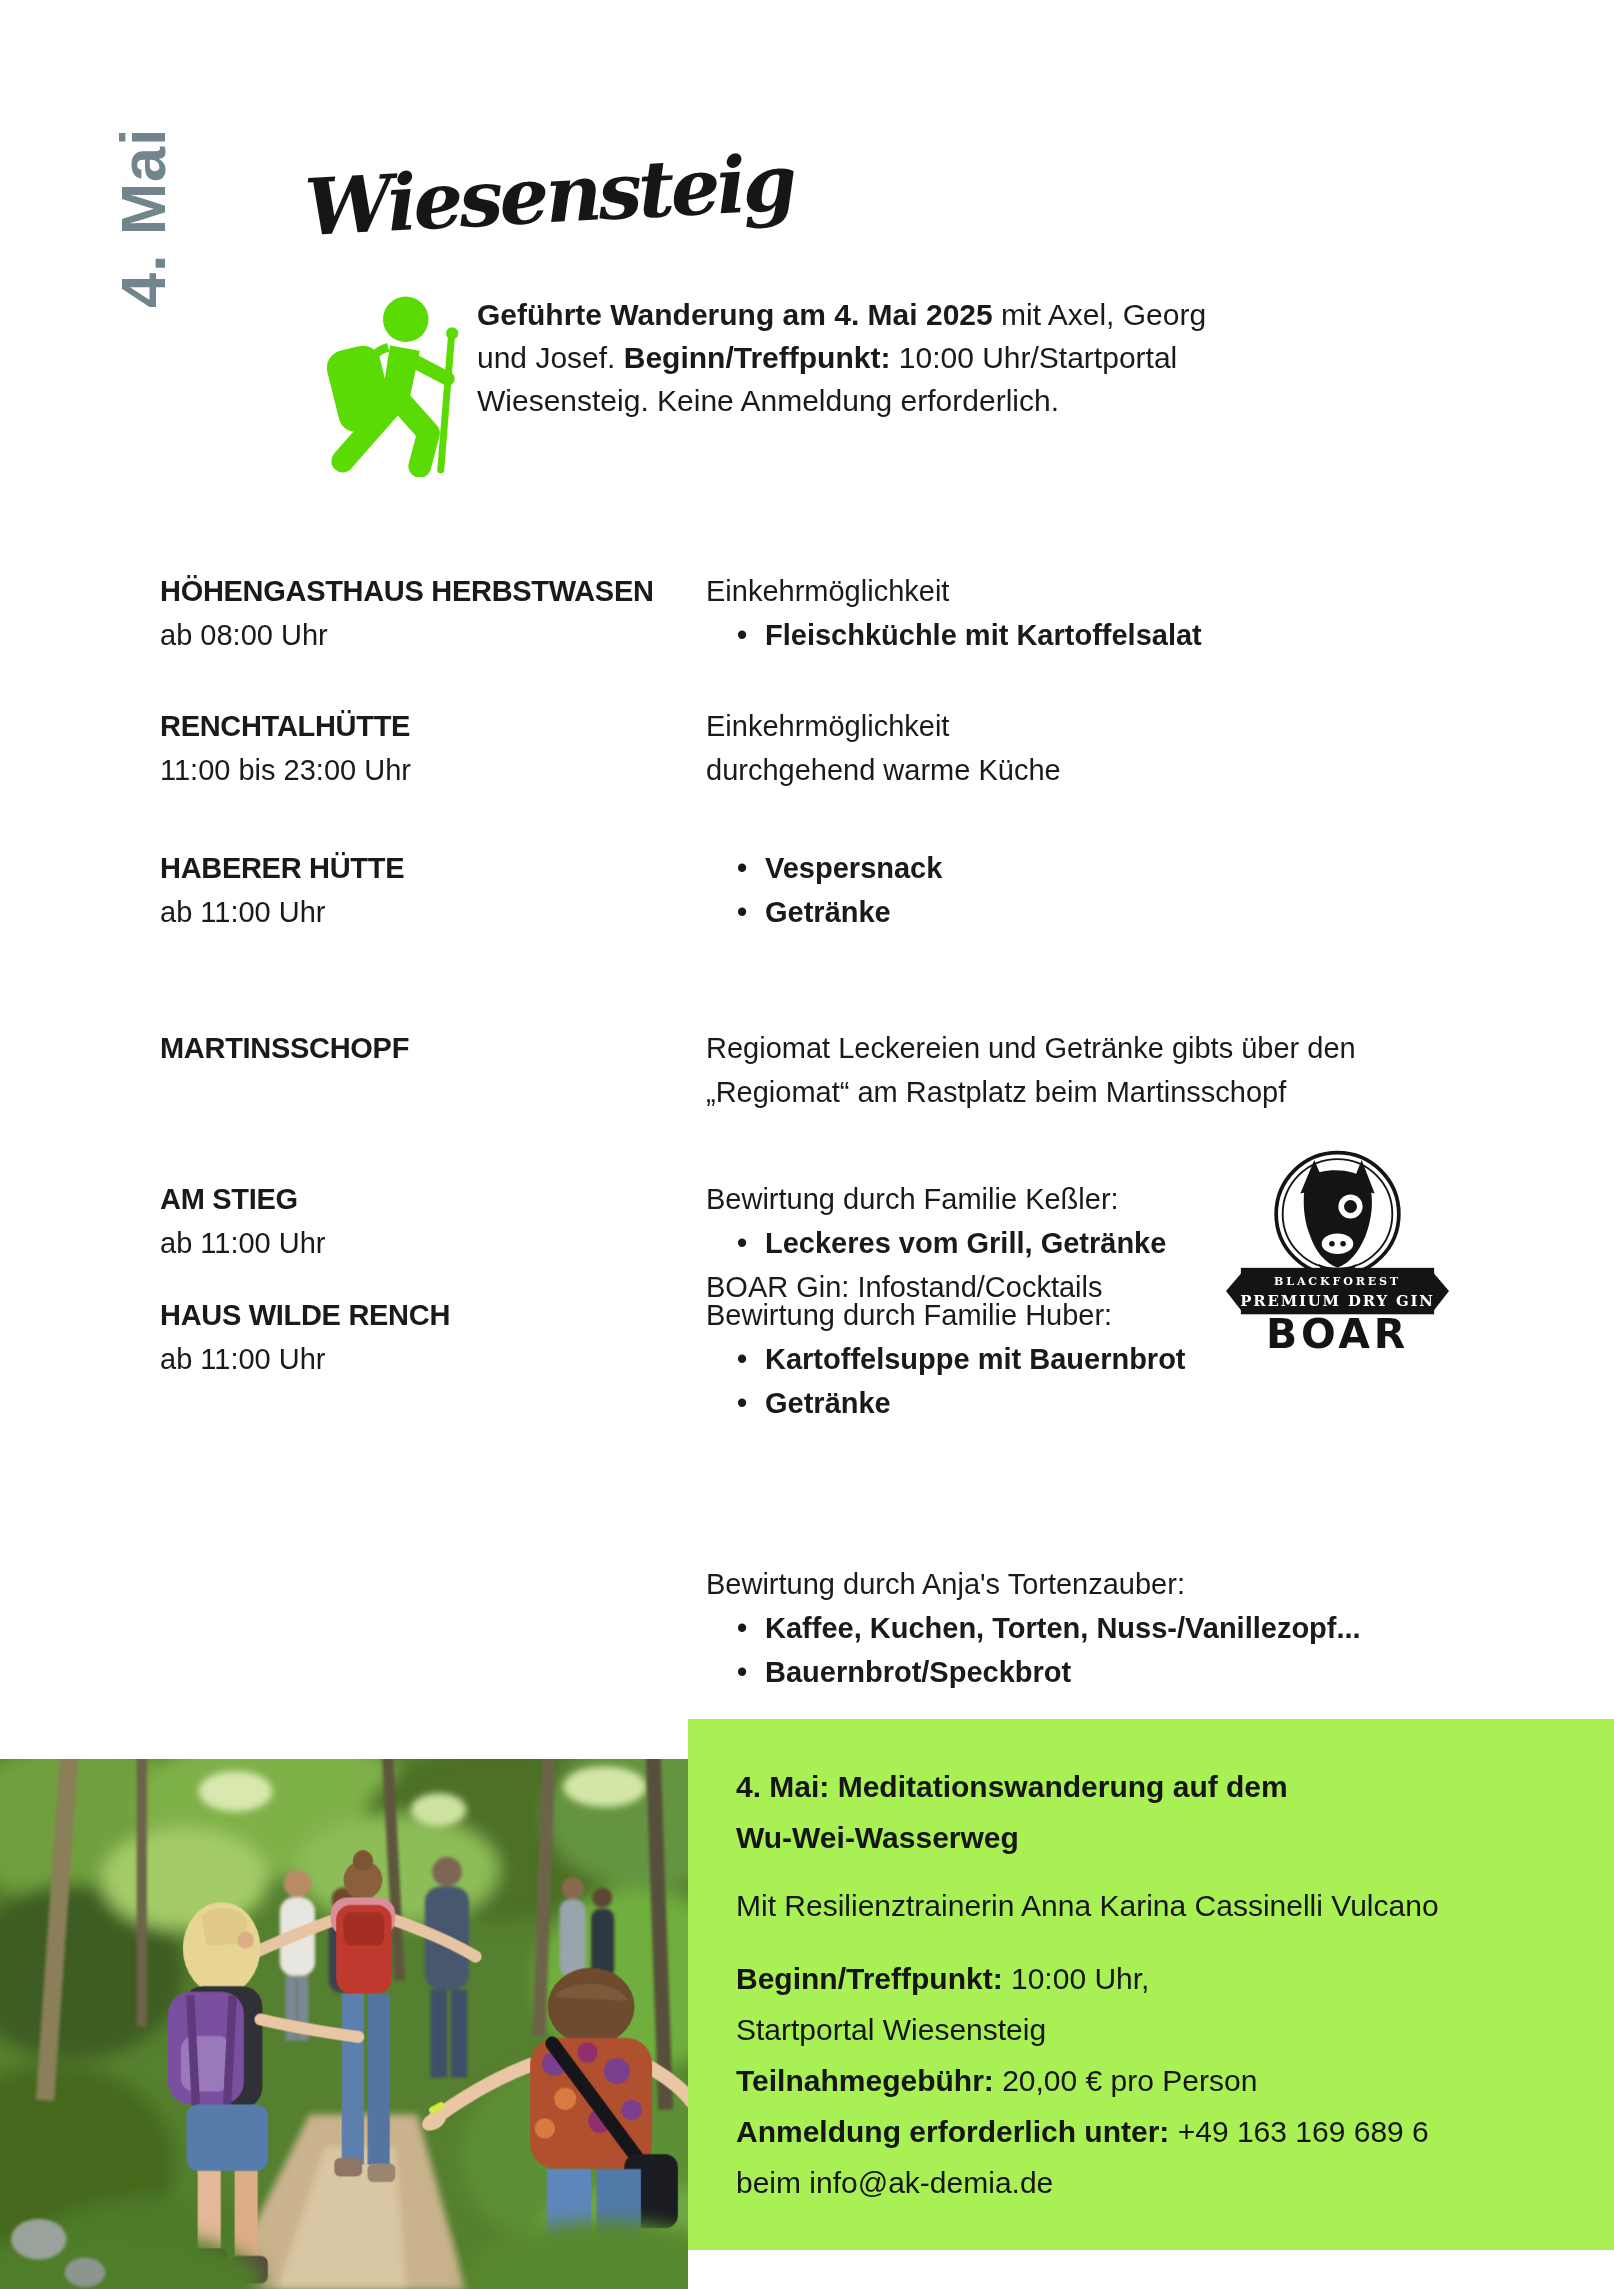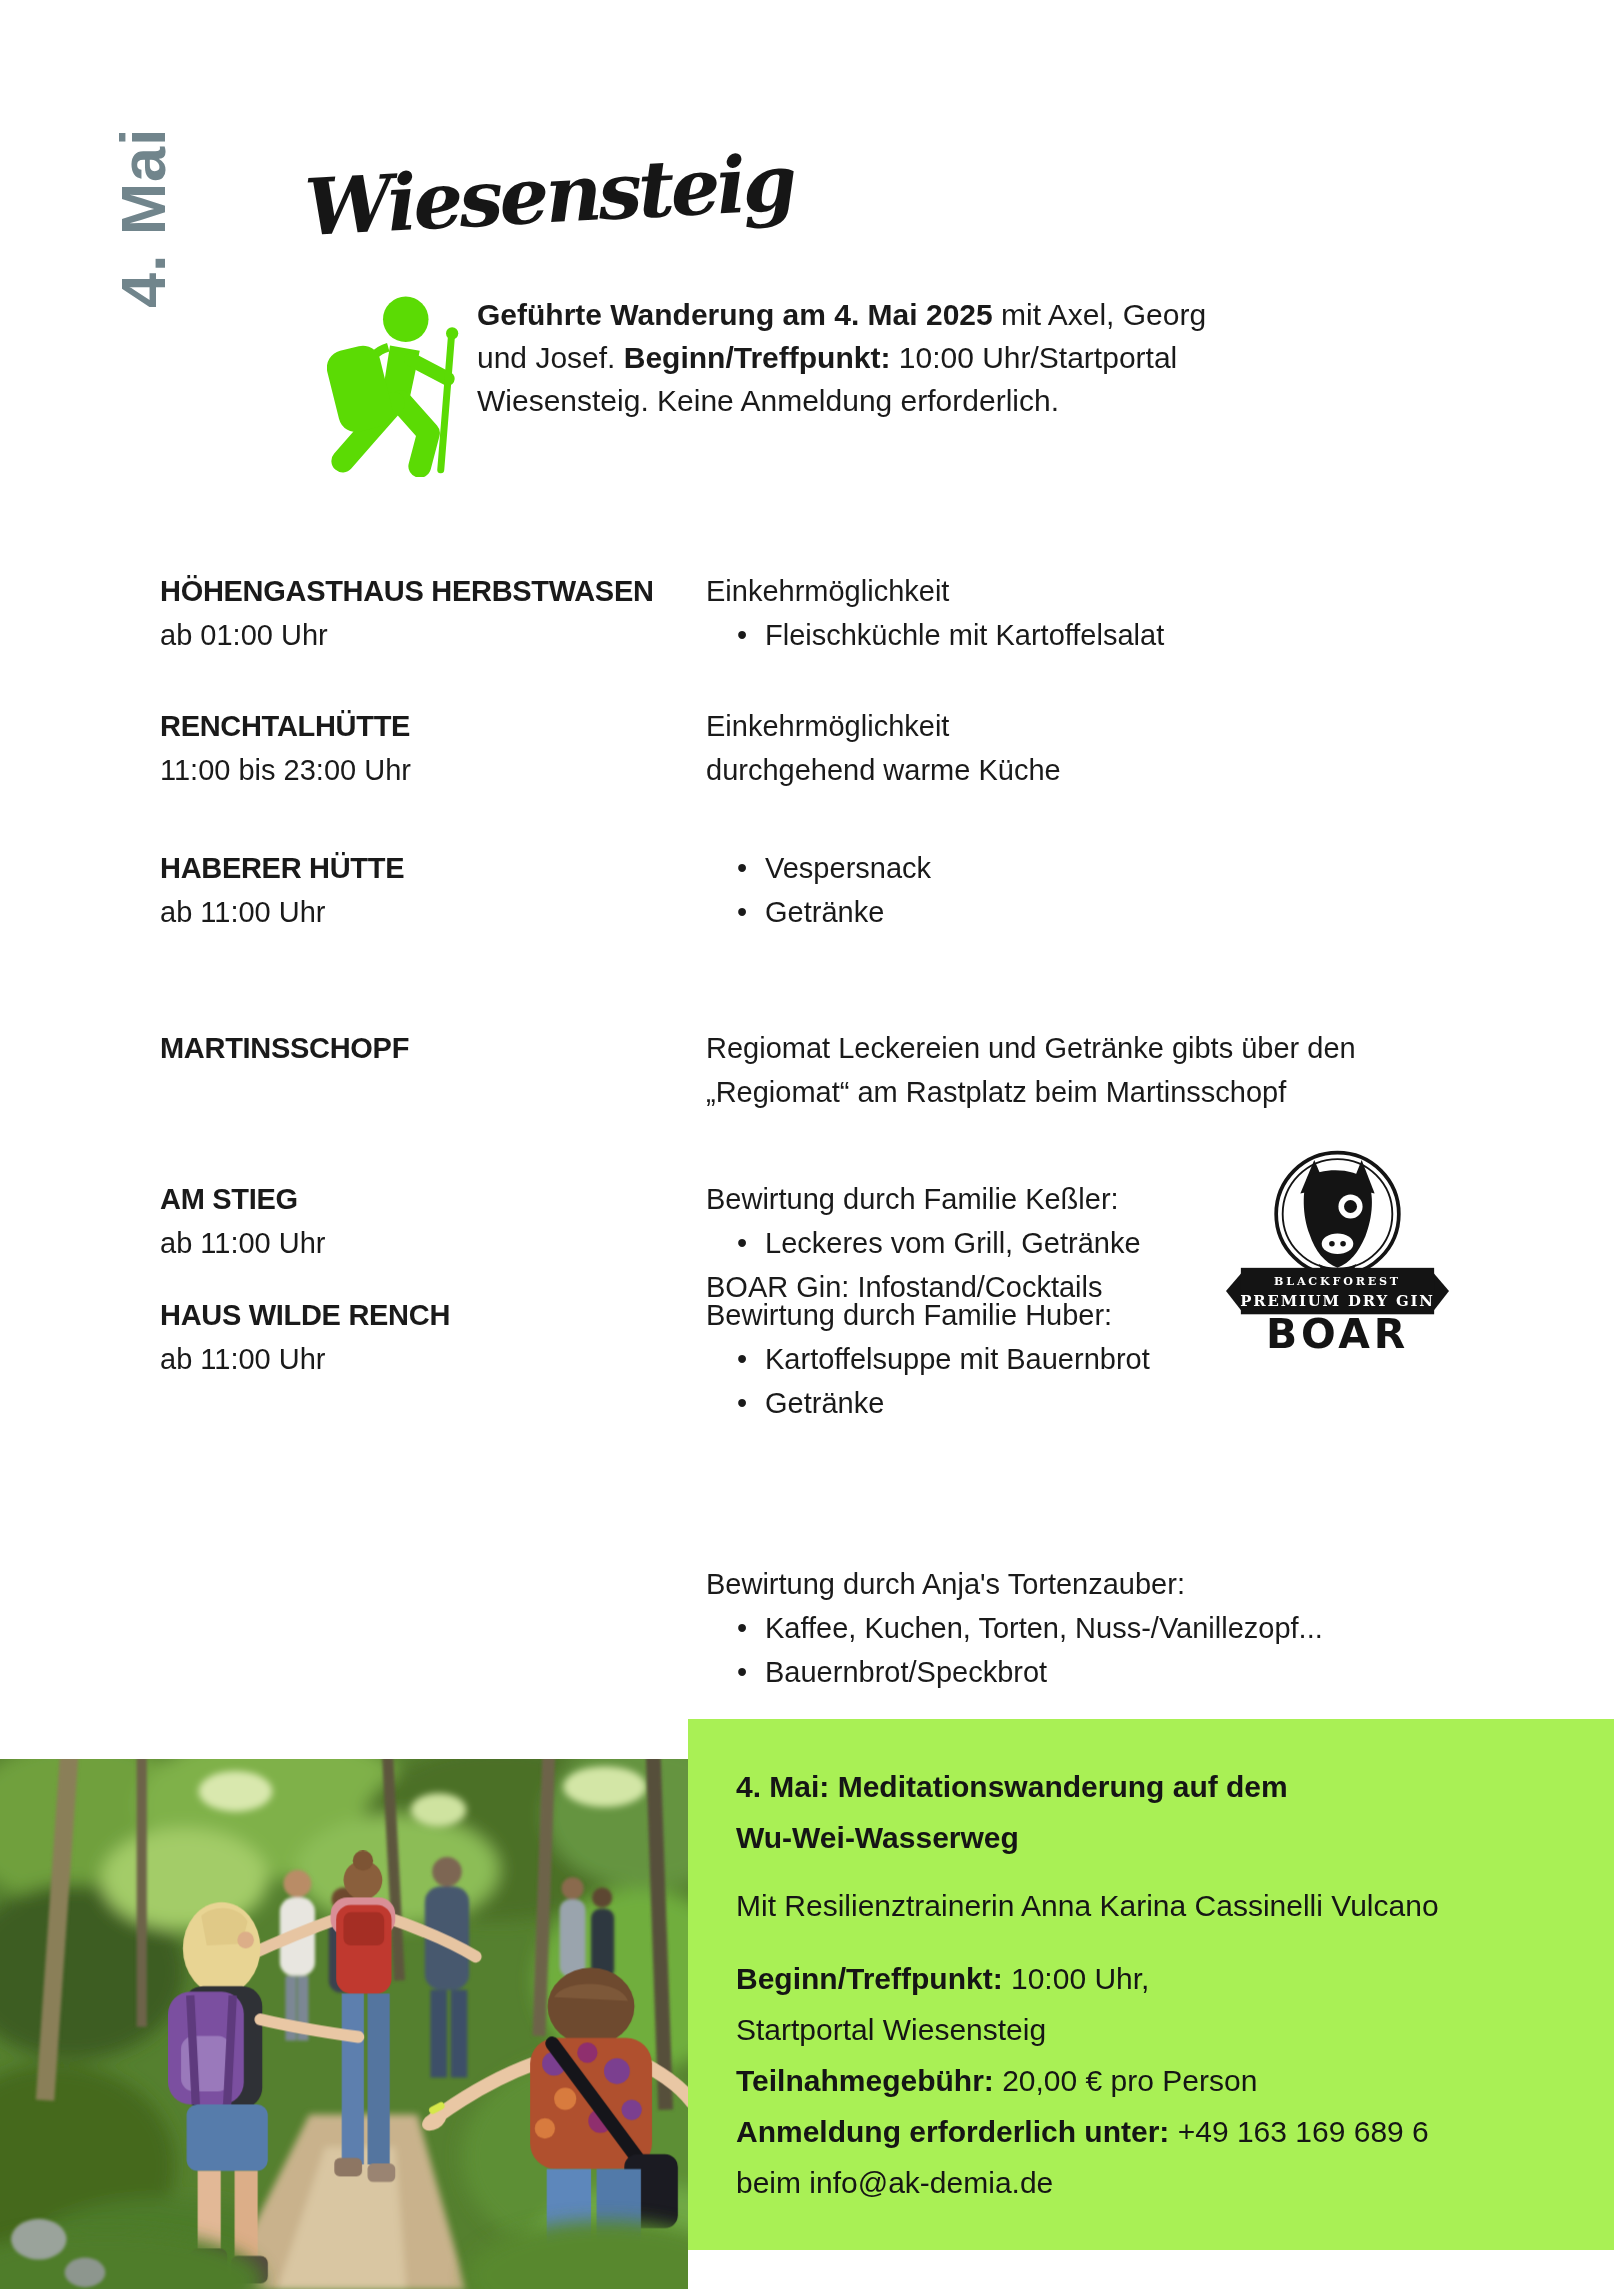--- a/index.html
+++ b/index.html
@@ -23,21 +23,21 @@
     white-space: nowrap;
   }
   .hiker { position: absolute; left: 327px; top: 292px; width: 140px; height: 185px; }
   .intro { position: absolute; left: 477px; top: 293px; font-size: 30px; line-height: 43px; white-space: nowrap; }
   .b { font-weight: bold; }
   .station { position: absolute; left: 160px; width: 1403px; }
   .st-name { font-weight: bold; font-size: 29px; line-height: 44px; letter-spacing: -0.3px; white-space: nowrap; }
   .st-time { font-size: 29px; line-height: 44px; }
   .st-right { position: absolute; left: 546px; top: 0; width: 720px; font-size: 29px; line-height: 44px; }
   .st-line { position: relative; white-space: nowrap; }
-  .st-line.bullet { padding-left: 59px; }
+  .st-line.bullet { padding-left: 59px; font-weight: bold; }
   .st-line.bullet::before { content: "•"; position: absolute; left: 31px; top: 0; }
   .boar { position: absolute; left: 1226px; top: 1141px; width: 223px; height: 210px; }
   .anjas { position: absolute; left: 127px; top: 1512px; width: 371px; height: 205px; }
   .bottom-photo { position: absolute; left: 0; top: 1759px; width: 688px; height: 531px; }
   .bottom-photo svg { display: block; width: 100%; height: 100%; }
   .green-box {
     position: absolute; left: 688px; top: 1719px; width: 927px; height: 531px;
     background: #a9f055; padding: 42px 33px 0 48px; font-size: 30px; color: #151515;
   }
   .gb-line { line-height: 51px; white-space: nowrap; }
@@ -72,21 +72,21 @@
   </div>
 
   <div class="intro">
     <div><span class="b">Geführte Wanderung am 4. Mai 2025</span><span> mit Axel, Georg</span></div>
     <div><span>und Josef. </span><span class="b">Beginn/Treffpunkt:</span><span> 10:00 Uhr/Startportal</span></div>
     <div><span>Wiesensteig. Keine Anmeldung erforderlich.</span></div>
   </div>
 
   <section class="station" style="top:569px">
     <div class="st-name">HÖHENGASTHAUS HERBSTWASEN</div>
-    <div class="st-time">ab 01:00 Uhr</div>
+    <div class="st-time">ab 08:00 Uhr</div>
     <div class="st-right">
       <div class="st-line">Einkehrmöglichkeit</div>
       <div class="st-line bullet">Fleischküchle mit Kartoffelsalat</div>
     </div>
   </section>
 
   <section class="station" style="top:704px">
     <div class="st-name">RENCHTALHÜTTE</div>
     <div class="st-time">11:00 bis 23:00 Uhr</div>
     <div class="st-right">

